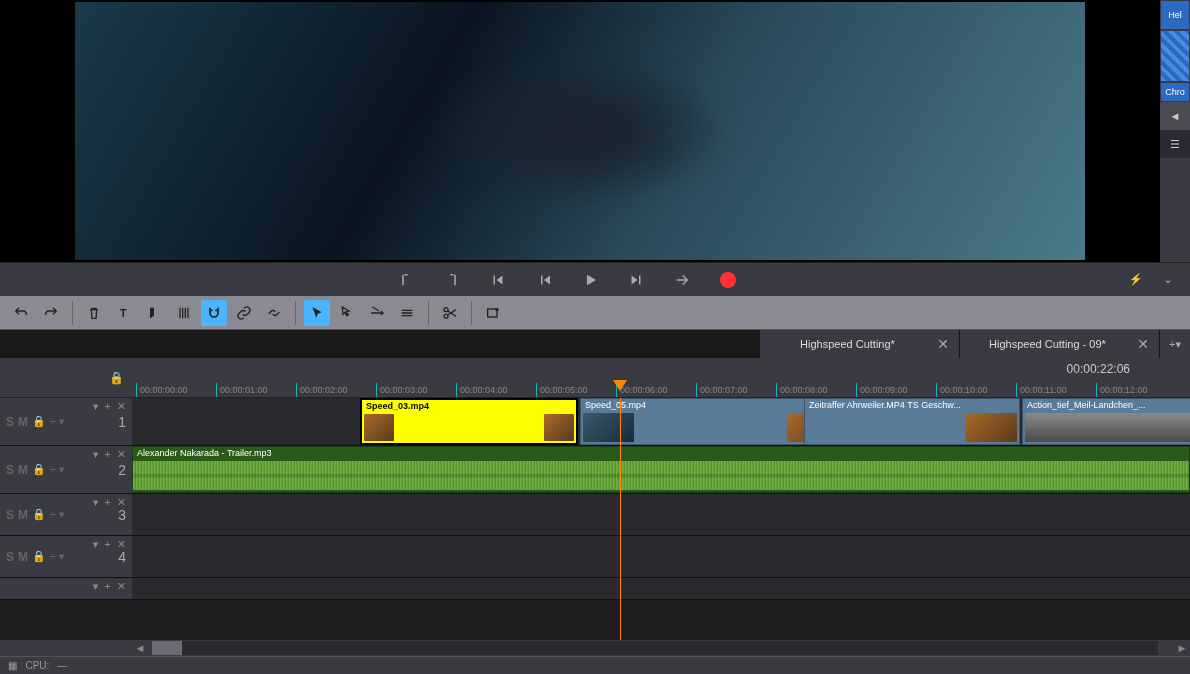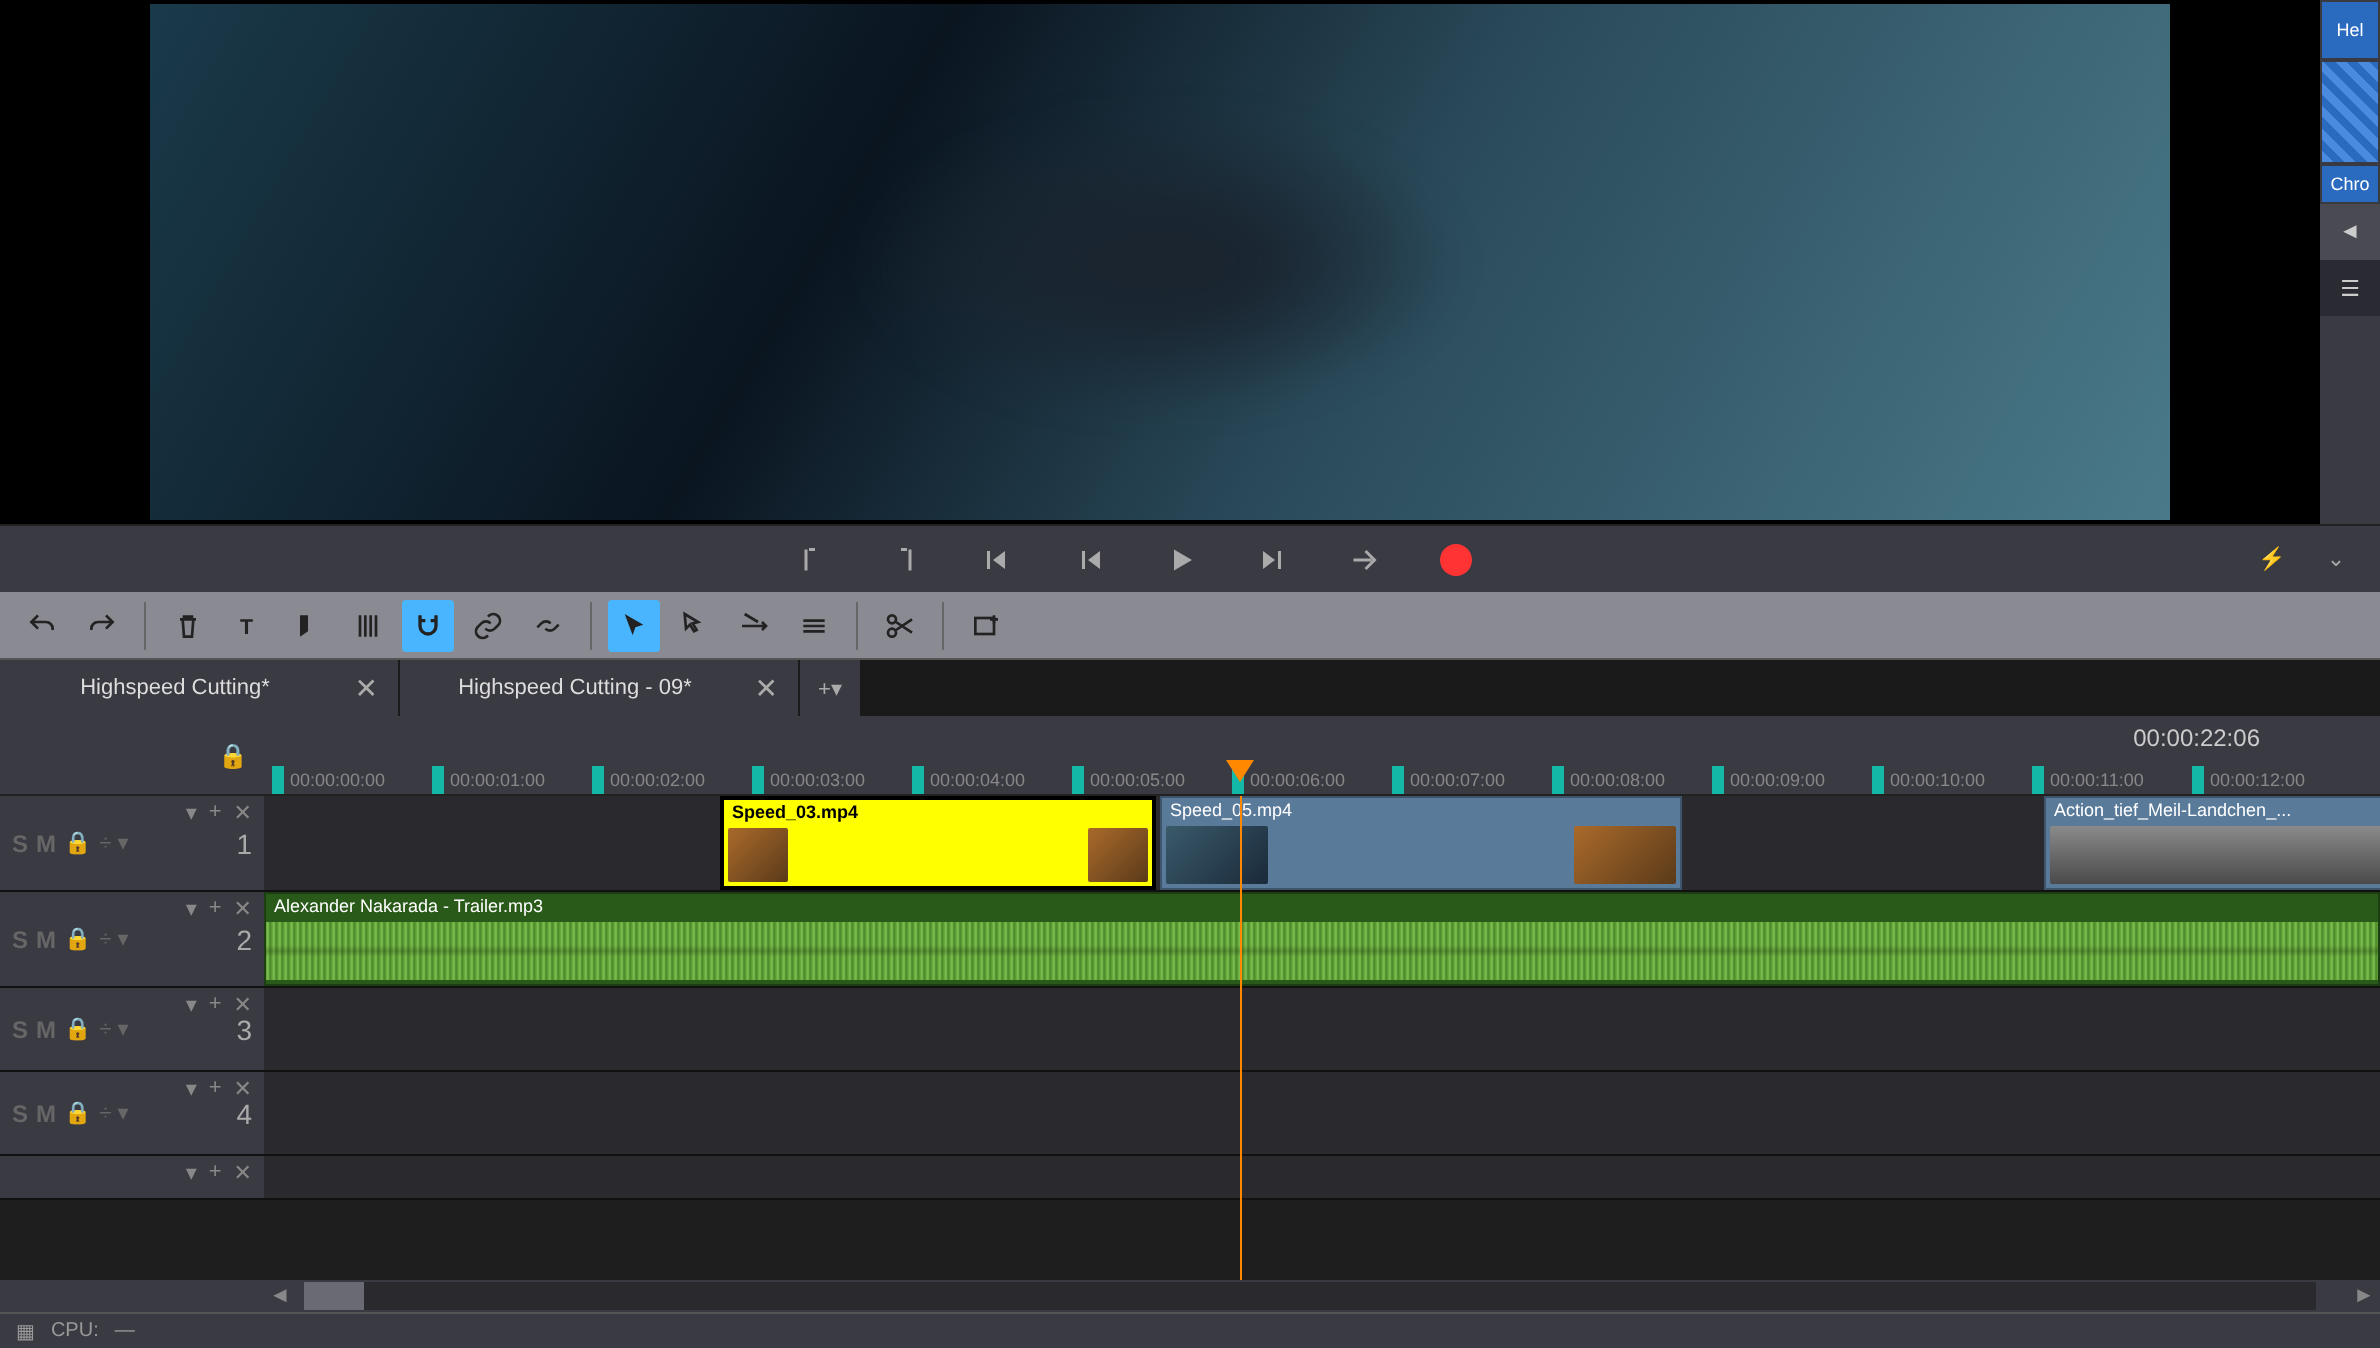--- a/index.html
+++ b/index.html
@@ -33,31 +33,31 @@
 .transport-right { display: flex; gap: 8px; }
 
 
 .toolbar { height: 34px; background: #8a8a92; display: flex; align-items: center; padding: 0 8px; gap: 4px; border-bottom: 1px solid #555; }
 .tool-btn { width: 26px; height: 26px; display: flex; align-items: center; justify-content: center; cursor: pointer; color: #222; border-radius: 2px; }
 .tool-btn.active { background: #4ab5ff; }
 .tool-sep { width: 1px; height: 24px; background: #666; margin: 0 4px; }
 .tool-btn svg { width: 16px; height: 16px; }
 
 
-.tab-bar { height: 28px; background: #1a1a1a; display: flex; align-items: stretch; }
+.tab-bar { height: 28px; background: #1a1a1a; display: flex; align-items: stretch; justify-content: flex-end; }
 .tab { padding: 0 40px 0 16px; background: #3a3a42; display: flex; align-items: center; position: relative; border-right: 1px solid #1a1a1a; cursor: pointer; font-size: 11px; color: #ddd; min-width: 200px; justify-content: center; }
 .tab-close { position: absolute; right: 10px; color: #aaa; cursor: pointer; font-size: 14px; }
 .tab-add { width: 30px; display: flex; align-items: center; justify-content: center; color: #aaa; cursor: pointer; background: #3a3a42; }
 
 
 .timeline-header { height: 40px; background: #3a3a42; display: flex; border-bottom: 1px solid #222; position: relative; }
 .timeline-header-left { width: 132px; background: #3a3a42; display: flex; align-items: center; justify-content: flex-end; padding-right: 8px; }
 .lock-icon-small { color: #888; font-size: 12px; }
 .timeline-ruler { flex: 1; position: relative; overflow: hidden; background: #3a3a42; }
-.ruler-tick { position: absolute; bottom: 0; height: 14px; font-size: 9px; color: #888; border-left: 6px solid #14b8a6; padding-left: 3px; padding-top: 2px; }
+.ruler-tick { position: absolute; bottom: 0; height: 14px; font-size: 9px; color: #888; border-left: 1px solid #14b8a6; padding-left: 3px; padding-top: 2px; }
 .timecode-display { position: absolute; right: 60px; top: 4px; font-size: 12px; color: #ccc; }
 .playhead-marker { position: absolute; top: 22px; width: 0; height: 0; border-left: 7px solid transparent; border-right: 7px solid transparent; border-top: 11px solid #ff8800; z-index: 10; }
 
 
 .tracks-container { flex: 1; background: #1e1e1e; display: flex; flex-direction: column; overflow: hidden; position: relative; }
 .track { display: flex; border-bottom: 1px solid #111; position: relative; }
 .track-header { width: 132px; background: #3a3a42; display: flex; align-items: center; padding: 0 6px; gap: 4px; position: relative; }
 .track-header-top { position: absolute; top: 2px; right: 6px; display: flex; gap: 6px; font-size: 11px; color: #888; }
 .track-btn-small { cursor: pointer; }
 .track-label { color: #666; font-size: 12px; font-weight: bold; }
@@ -326,20 +326,27 @@
             </div>
         </div>
         <div class="clip clip-video" style="left:448px; width:261px">
           <div class="clip-title">Speed_05.mp4</div>
           <div class="clip-thumbs">
               <div class="thumb"></div>
               <div style="flex:3"></div>
               <div class="thumb orange"></div>
             </div>
         </div>
+        <div class="clip clip-video" style="left:672px; width:216px">
+          <div class="clip-title">Zeitraffer Ahrweiler.MP4 TS   Geschw...</div>
+          <div class="clip-thumbs">
+              <div style="flex:3"></div>
+              <div class="thumb orange"></div>
+            </div>
+        </div>
         <div class="clip clip-video" style="left:890px; width:220px">
           <div class="clip-title">Action_tief_Meil-Landchen_...</div>
           <div class="clip-thumbs">
               <div class="thumb road"></div>
             </div>
         </div>
       </div>
     </div>
 
     <div class="track audio">

